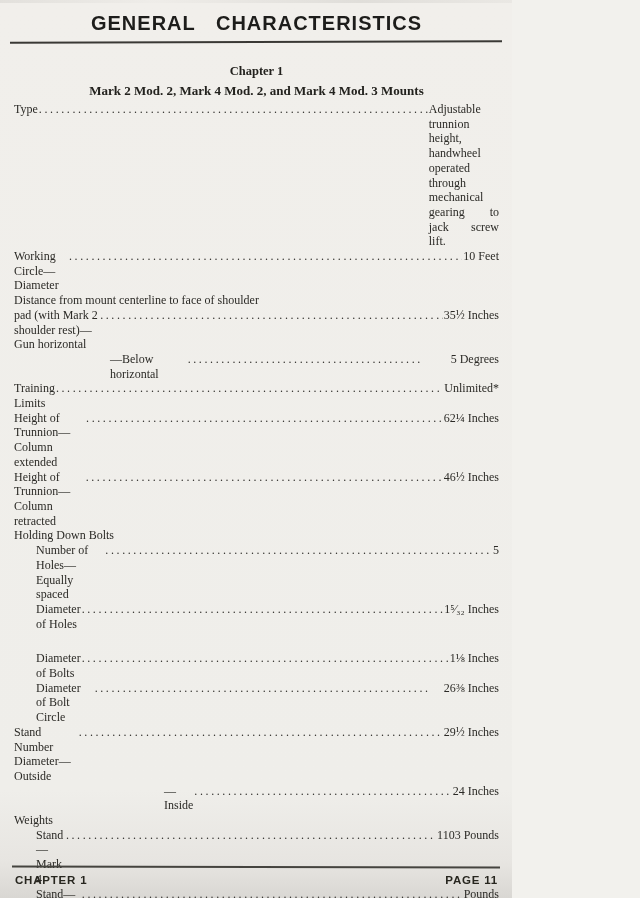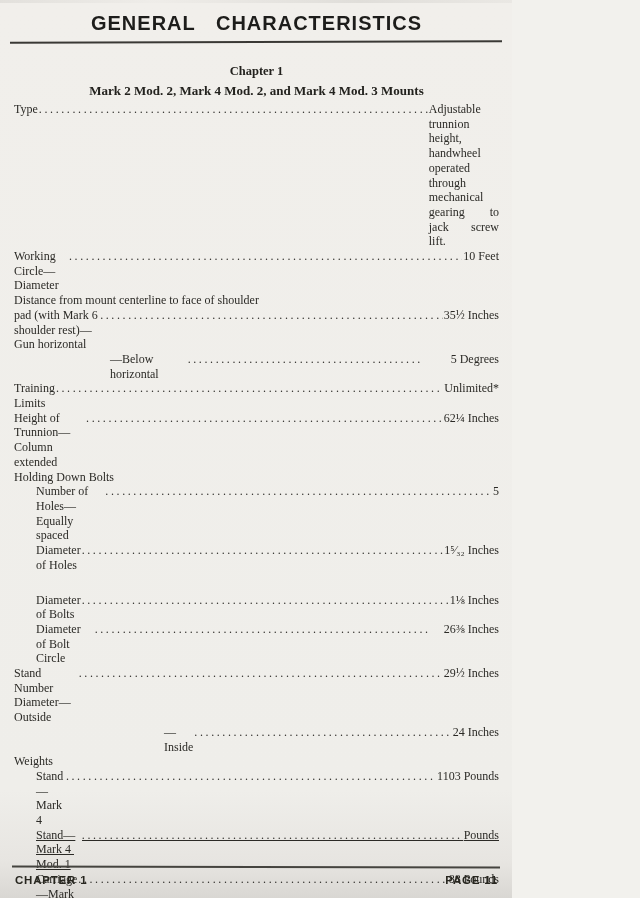--- a/index.html
+++ b/index.html
@@ -105,38 +105,43 @@
       <div class="spec-row">
     <span class="lbl">Working Circle—Diameter</span>
     <span class="leader"></span>
     <span class="val">10 Feet</span>
   </div>
       <div class="spec-row">
     <span class="lbl">Distance from mount centerline to face of shoulder</span>
 
   </div>
       <div class="spec-row">
-    <span class="lbl">pad (with Mark 6 shoulder rest)—Gun horizontal</span>
+    <span class="lbl">pad (with Mark 2 shoulder rest)—Gun horizontal</span>
     <span class="leader"></span>
     <span class="val">35½ Inches</span>
   </div>
       <div class="spec-row" style="padding-left: 96px; gap: 28px;">
     <span class="lbl">—Below horizontal</span>
     <span class="leader"></span>
     <span class="val">5 Degrees</span>
   </div>
       <div class="spec-row">
     <span class="lbl">Training Limits</span>
     <span class="leader"></span>
     <span class="val">Unlimited*</span>
   </div>
       <div class="spec-row">
     <span class="lbl">Height of Trunnion—Column extended</span>
     <span class="leader"></span>
     <span class="val">62¼ Inches</span>
+  </div>
+      <div class="spec-row">
+    <span class="lbl">Height of Trunnion—Column retracted</span>
+    <span class="leader"></span>
+    <span class="val">46½ Inches</span>
   </div>
       <div class="spec-row">
     <span class="lbl">Holding Down Bolts</span>
 
   </div>
       <div class="spec-row" style="padding-left: 22px;">
     <span class="lbl">Number of Holes—Equally spaced</span>
     <span class="leader"></span>
     <span class="val">5</span>
   </div>

